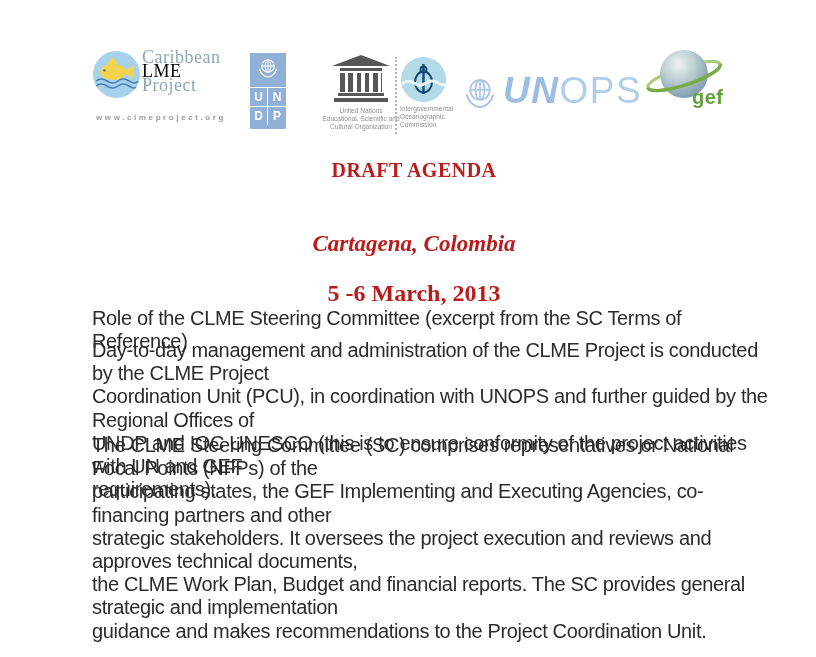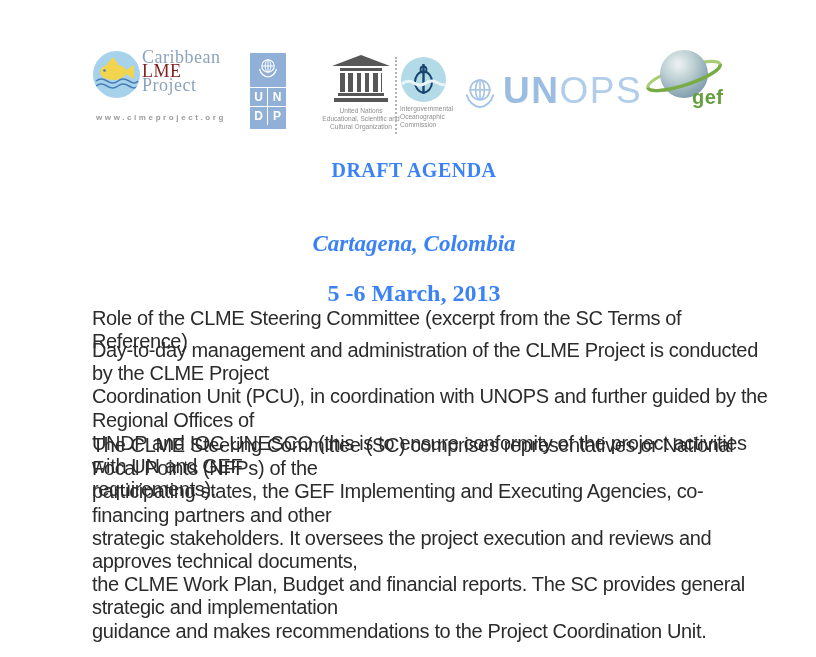--- a/index.html
+++ b/index.html
@@ -10,21 +10,21 @@
   }
 
   
   .logo-band { position:absolute; left:0; top:0; width:716px; height:150px; }
 
   
   .clme-circle { position:absolute; left:93px; top:51px; width:47px; height:47px;
     border-radius:50%; background:#a7d2ec; overflow:hidden; }
   .clme-text { position:absolute; left:142px; top:49px; font-family:"Liberation Serif", serif;
     font-size:18px; line-height:17px; color:#8da3bd; letter-spacing:0.5px; }
-  .clme-line2 { color:#7f1d1d; margin-top:-3px; }
+  .clme-line2 { color:#000000; margin-top:-3px; }
   .clme-line3 { margin-top:-3px; }
   .clme-url { position:absolute; left:96px; top:113px; font-size:8px; font-weight:bold;
     letter-spacing:2.6px; color:#9b9b9b; }
 
   
   .undp-box { position:absolute; left:250px; top:53px; width:36px; height:76px;
     background:#90b0d7; display:flex; flex-direction:column; }
   .undp-emblem { margin:3px auto 0 auto; width:24px; height:24px; color:#ffffff; }
   .undp-grid { margin-top:7px; display:grid; grid-template-columns:1fr 1fr; grid-template-rows:19px 19px; }
   .undp-cell { border-top:1.5px solid #fff; display:flex; align-items:center; justify-content:center;
@@ -50,31 +50,31 @@
   
   .ioc-circle { position:absolute; left:401px; top:57px; width:45px; height:45px;
     border-radius:50%; background:#b3dbe7; overflow:hidden; }
   .ioc-caption { position:absolute; left:400px; top:105px; font-size:6.6px; line-height:8px;
     color:#8f8f8f; text-align:left; white-space:pre-line; }
 
   
   .unops-emblem { position:absolute; left:461px; top:74px; width:38px; height:38px; color:#a6c4e6; }
   .unops-text { position:absolute; left:503px; top:70px; font-size:37px; letter-spacing:1.5px;
     color:#9cbde2; font-family:"Liberation Sans", sans-serif; }
-  .unops-text .bold { font-weight:bold; }
+  .unops-text .bold { font-weight:bold;font-style:italic; }
   .unops-text .light { font-weight:normal; color:#b2cdea;margin-top:23px; }
 
   
   .gef-globe { position:absolute; left:642px; top:46px; width:82px; height:64px; }
   .gef-text { position:absolute; left:662px; top:86px; font-size:20px; font-weight:700;
     color:#639f3c; letter-spacing:0.5px;margin-left:30px; }
 
   
   .heading { position:absolute; left:0; width:816px; text-align:center;
-    font-family:"Liberation Serif", serif; font-weight:bold; color:#3b82f6;padding-left:12px; }
+    font-family:"Liberation Serif", serif; font-weight:bold; color:#b91c1c;padding-left:12px; }
   .h-draft    { top:159px; font-size:20px; letter-spacing:0.5px; }
   .h-meeting  { top:202px; font-size:22px; }
   .h-location { top:231px; font-size:23px; font-style:italic; }
   .h-date     { top:280px; font-size:24px; }
 
   
   .body-text { position:absolute; left:92px; width:680px; font-size:20px;
     letter-spacing:-0.35px; color:#2b2b2b; }
   .role-line { top:307px; }
   .para { line-height:23.2px; white-space:pre-line; }

